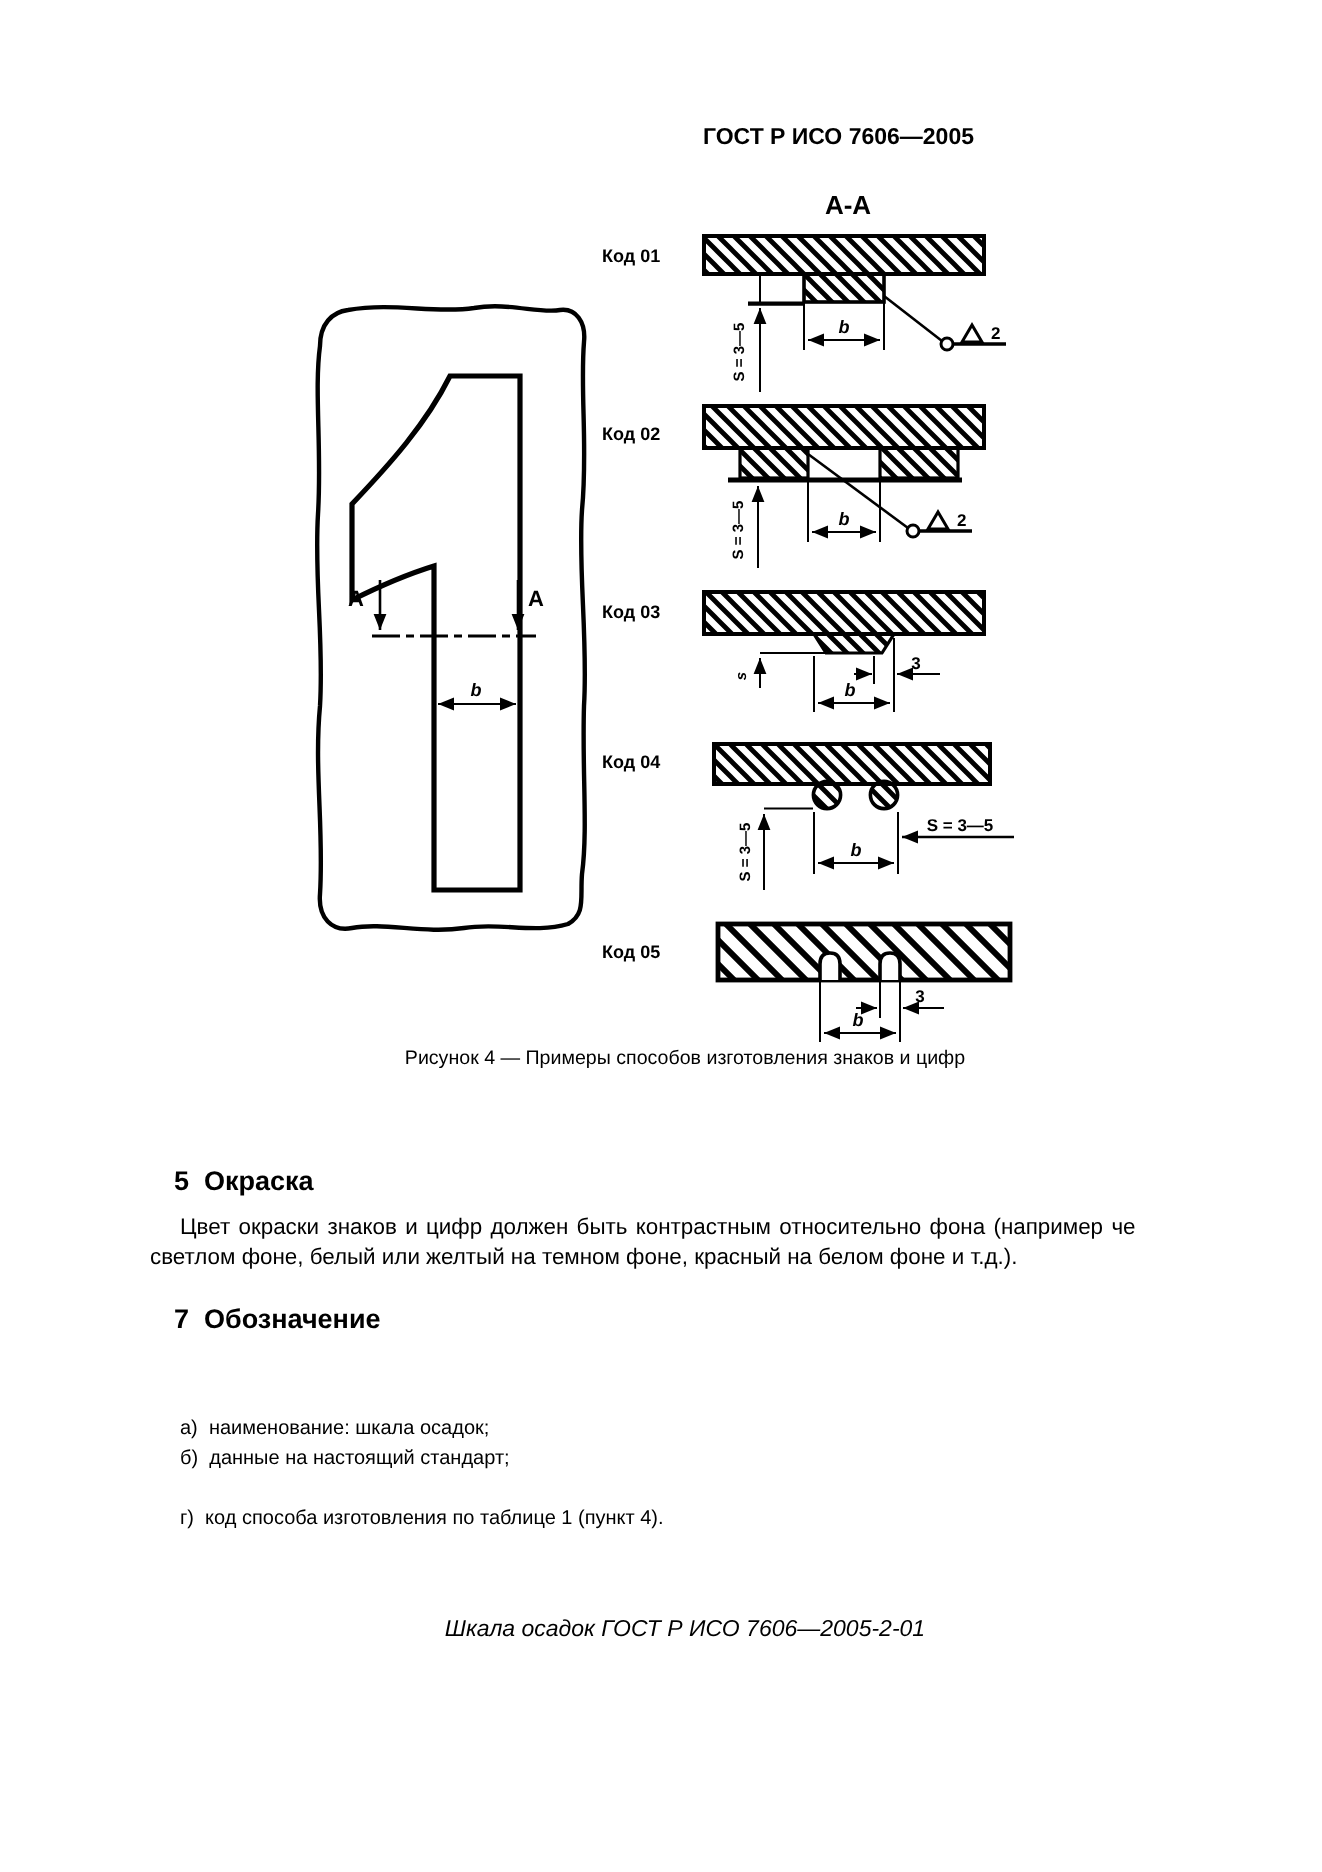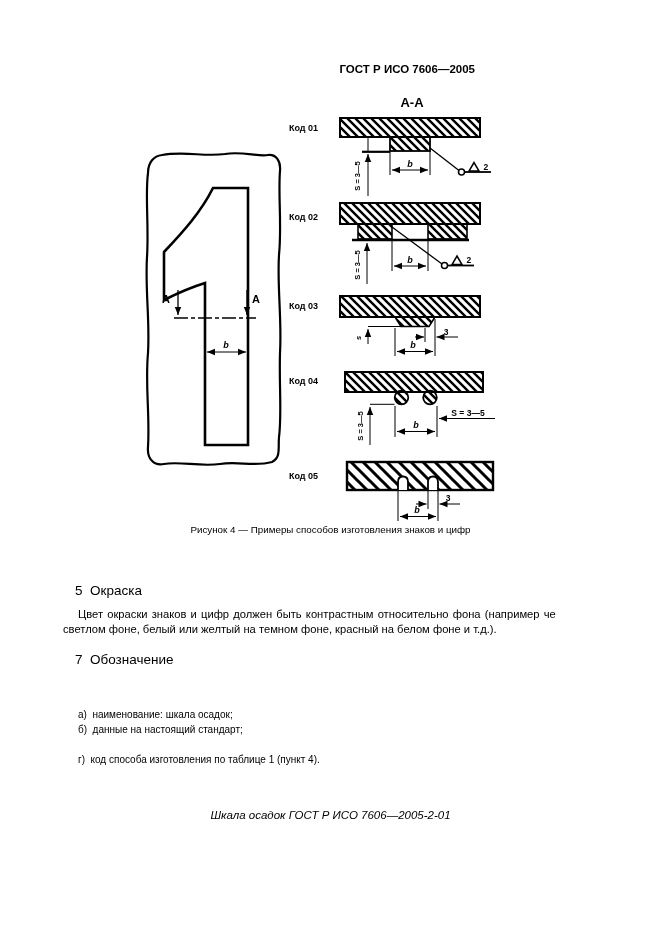--- a/index.html
+++ b/index.html
@@ -1,22 +1,22 @@
 <!DOCTYPE html>
 <html><head>
 <meta charset="utf-8">
 <style>
   html,body{margin:0;padding:0;background:#fff;}
   .page{position:relative;width:556px;height:936px;background:#fff;color:#000;
-        font-family:"Liberation Sans",sans-serif;overflow:hidden;}
+        font-family:"Liberation Sans",sans-serif;overflow:hidden;margin-left:12px;}
   .header{position:absolute;top:63px;left:0;right:81px;text-align:right;
           font-weight:bold;font-size:11.5px;}
   svg.fig{position:absolute;left:130px;top:85px;}
   .caption{position:absolute;top:524px;left:0;width:661px;text-align:center;font-size:9.8px;}
-  .h{position:absolute;left:75px;font-size:13.5px;font-weight:normal;white-space:pre;}
+  .h{position:absolute;left:75px;font-size:13.5px;font-weight:bold;white-space:pre;}
   .p{position:absolute;left:63px;width:536px;font-size:11.2px;line-height:15.3px;
      text-align:justify;}
   .indent{text-indent:15px;}
   .li{position:absolute;left:78px;font-size:10px;white-space:pre;}
   .desig{position:absolute;left:0;width:661px;text-align:center;font-style:italic;
          font-size:11.5px;}
   .pagenum{position:absolute;left:570px;top:845px;font-size:11px;}
   .spaced{letter-spacing:3.2px;}
   text{font-family:"Liberation Sans",sans-serif;fill:#000;}
   .codelab{font-size:9px;font-weight:bold;}

